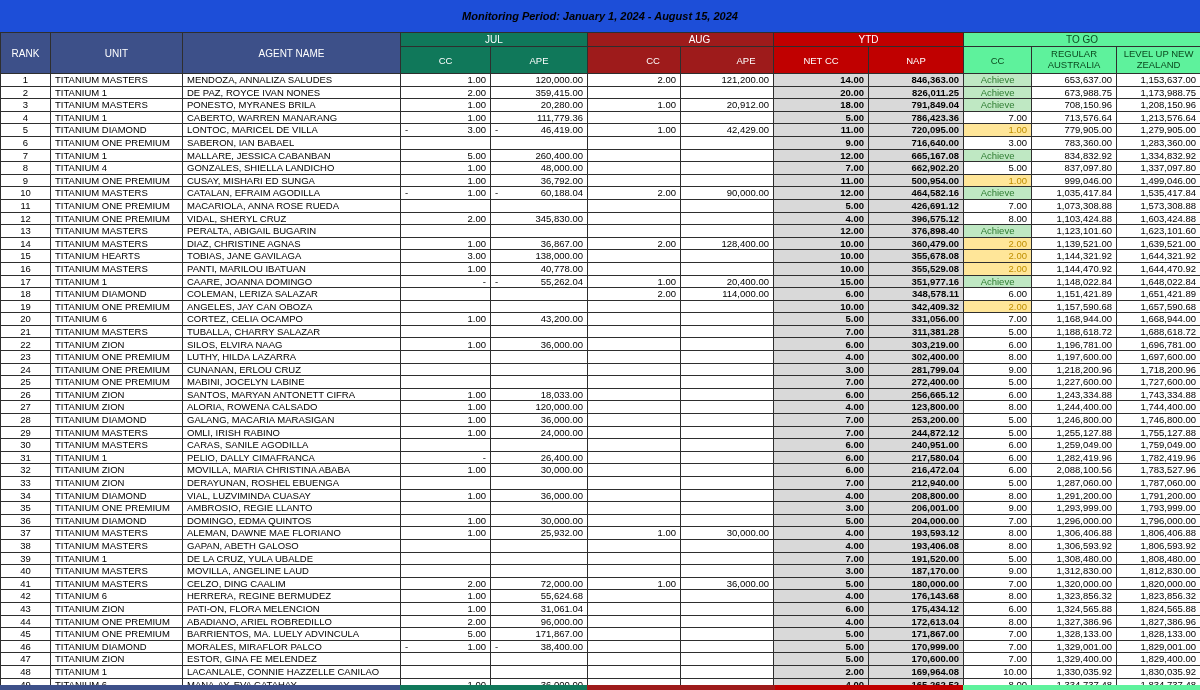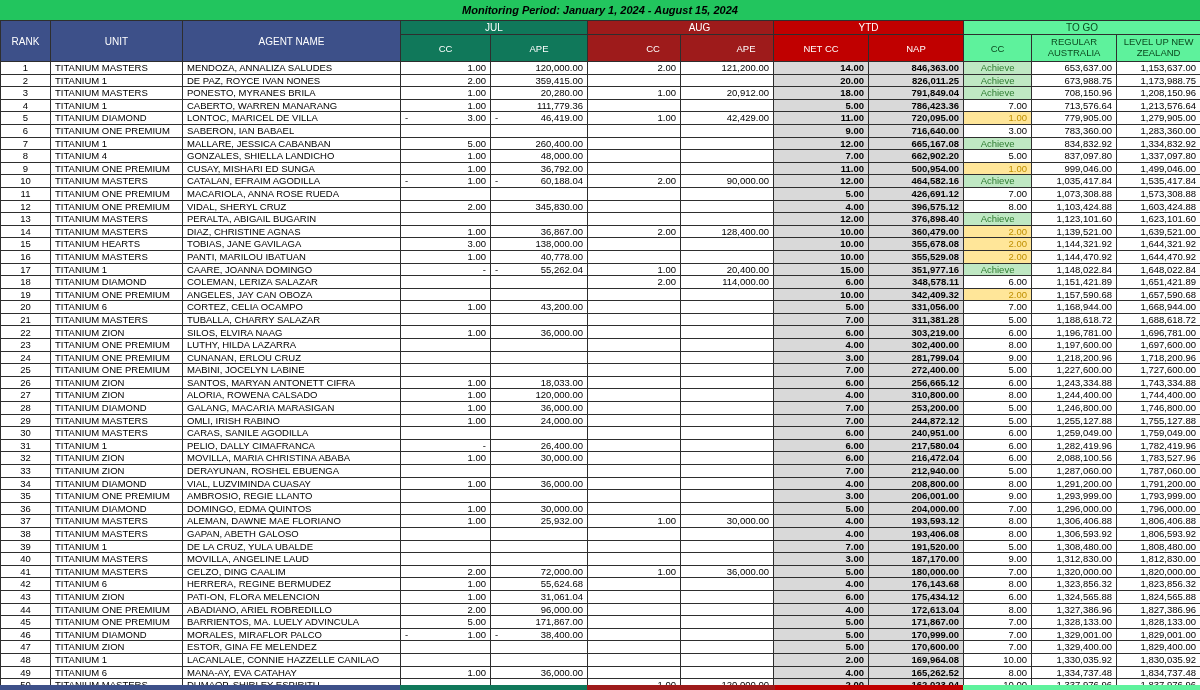--- a/index.html
+++ b/index.html
@@ -6,22 +6,22 @@
     --header-blue:#3d5089; --jul-green:#10785a; --aug-darkred:#9e1b1b;
     --ytd-red:#c00000; --togo-mint:#5ef29c; --togo-text:#0b4a1f;
     --achieve-bg:#bfe8c3; --achieve-text:#2f7d32;
     --warn-bg:#ffe699; --warn-text:#bf8f00;
     --grey:#d9d9d9; --grid:#2e2e2e;
   }
   *{box-sizing:border-box;}
   html,body{margin:0;padding:0;background:#fff;}
   body{font-family:"Liberation Sans",sans-serif;}
   .sheet{position:relative;width:1200px;height:690px;overflow:hidden;background:#fff;}
-  .title-bar{height:20px;display:flex;align-items:center;justify-content:center;
-    font-size:11px;font-weight:bold;font-style:italic;color:#000;background:#22c55e;}
+  .title-bar{height:32px;display:flex;align-items:center;justify-content:center;
+    font-size:11px;font-weight:bold;font-style:italic;color:#000;background:#1d4ed8;}
   table{border-collapse:collapse;table-layout:fixed;width:1200px;}
   th,td{border:1px solid var(--grid);overflow:hidden;white-space:nowrap;}
   thead th{color:#fff;font-weight:normal;padding:0 2px;}
   tr.group-row th{height:14px;font-size:10px;}
   tr.sub-row th{height:27px;font-size:9.5px;}
   th.blue{background:var(--header-blue);font-size:10px;margin-top:42px;}
   th.green{background:var(--jul-green);}
   th.darkred{background:var(--aug-darkred);padding-left:40px;}
   th.red{background:var(--ytd-red);}
   th.mint{background:var(--togo-mint);color:var(--togo-text);}
@@ -453,21 +453,21 @@
         </tr>
         <tr>
           <td class="rank">27</td>
           <td class="text">TITANIUM ZION</td>
           <td class="text">ALORIA, ROWENA CALSADO</td>
           <td class="num">1.00</td>
           <td class="num">120,000.00</td>
           <td class="num"></td>
           <td class="num"></td>
           <td class="num grey bold">4.00</td>
-          <td class="num grey bold">310,800.00</td>
+          <td class="num grey bold">123,800.00</td>
           <td class="num">8.00</td>
           <td class="num">1,244,400.00</td>
           <td class="num">1,744,400.00</td>
         </tr>
         <tr>
           <td class="rank">28</td>
           <td class="text">TITANIUM DIAMOND</td>
           <td class="text">GALANG, MACARIA MARASIGAN</td>
           <td class="num">1.00</td>
           <td class="num">36,000.00</td>

